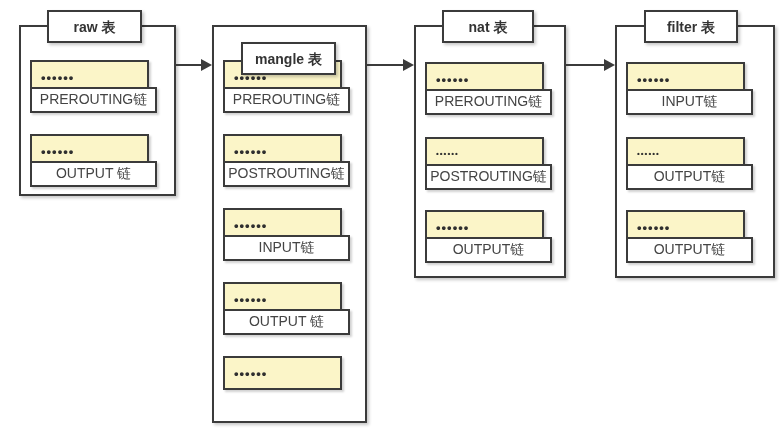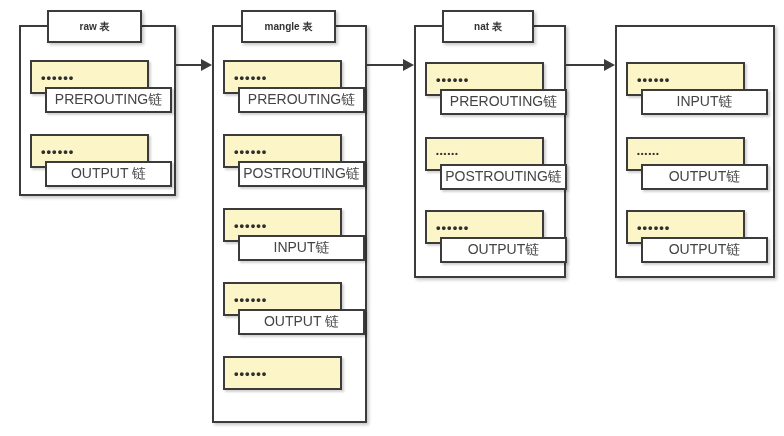--- a/index.html
+++ b/index.html
@@ -17,40 +17,40 @@
 
   
   .table-title{
     position:absolute;
     top:10px;height:33px;line-height:30px;
     background:#ffffff;
     border:2px solid #3b3b3b;
     box-shadow:2px 2px 3px rgba(0,0,0,0.22);
     box-sizing:border-box;
     text-align:center;
-    font-weight:bold;font-size:10px;color:#333333;
+    font-weight:bold;font-size:14px;color:#333333;
     z-index:5;
   }
 
   
   .chain{position:absolute;left:9px;width:140px;height:55px;}
   .note{
     position:absolute;left:0;top:0;width:119px;height:34px;
     background:#fbf5c8;
     border:2px solid #3b3b3b;
     box-shadow:2px 2px 2px rgba(0,0,0,0.18);
     box-sizing:border-box;
     display:flex;align-items:center;
     padding-left:9px;
     z-index:1;
   }
   .dots{font-size:13px;font-weight:bold;letter-spacing:1px;color:#2f2f2f;line-height:1;}
   .dots.small{font-size:8px;letter-spacing:1px;}
   .chain-label{
-    position:absolute;left:15px;top:27px;width:127px;height:26px;
+    position:absolute;left:0;top:27px;width:127px;height:26px;
     background:#ffffff;
     border:2px solid #3b3b3b;
     box-shadow:2px 2px 2px rgba(0,0,0,0.18);
     box-sizing:border-box;
     display:flex;align-items:center;justify-content:center;
     font-size:14px;color:#444444;
     white-space:nowrap;
     z-index:2;
   }
 
@@ -122,21 +122,21 @@
         <span class="dots">••••••</span>
       </div>
       <div class="chain-label">OUTPUT 链</div>
     </div>
     <div class="chain" style="top:329px;">
       <div class="note">
         <span class="dots">••••••</span>
       </div>
     </div>
   </div>
-  <div class="table-title" style="left:241px;width:95px;">mangle 表</div>
+  <div class="table-title" style="left:241px;width:95px;margin-top:32px;">mangle 表</div>
 
   <div class="table-box" style="left:414px;top:25px;width:152px;height:253px;">
     <div class="chain" style="top:35px;">
       <div class="note">
         <span class="dots">••••••</span>
       </div>
       <div class="chain-label">PREROUTING链</div>
     </div>
     <div class="chain" style="top:110px;">
       <div class="note">
@@ -166,14 +166,15 @@
       </div>
       <div class="chain-label">OUTPUT链</div>
     </div>
     <div class="chain" style="top:183px;">
       <div class="note">
         <span class="dots">••••••</span>
       </div>
       <div class="chain-label">OUTPUT链</div>
     </div>
   </div>
+  <div class="table-title" style="left:644px;width:94px;">filter 表</div>
 
 </div>
 
 </body></html>

